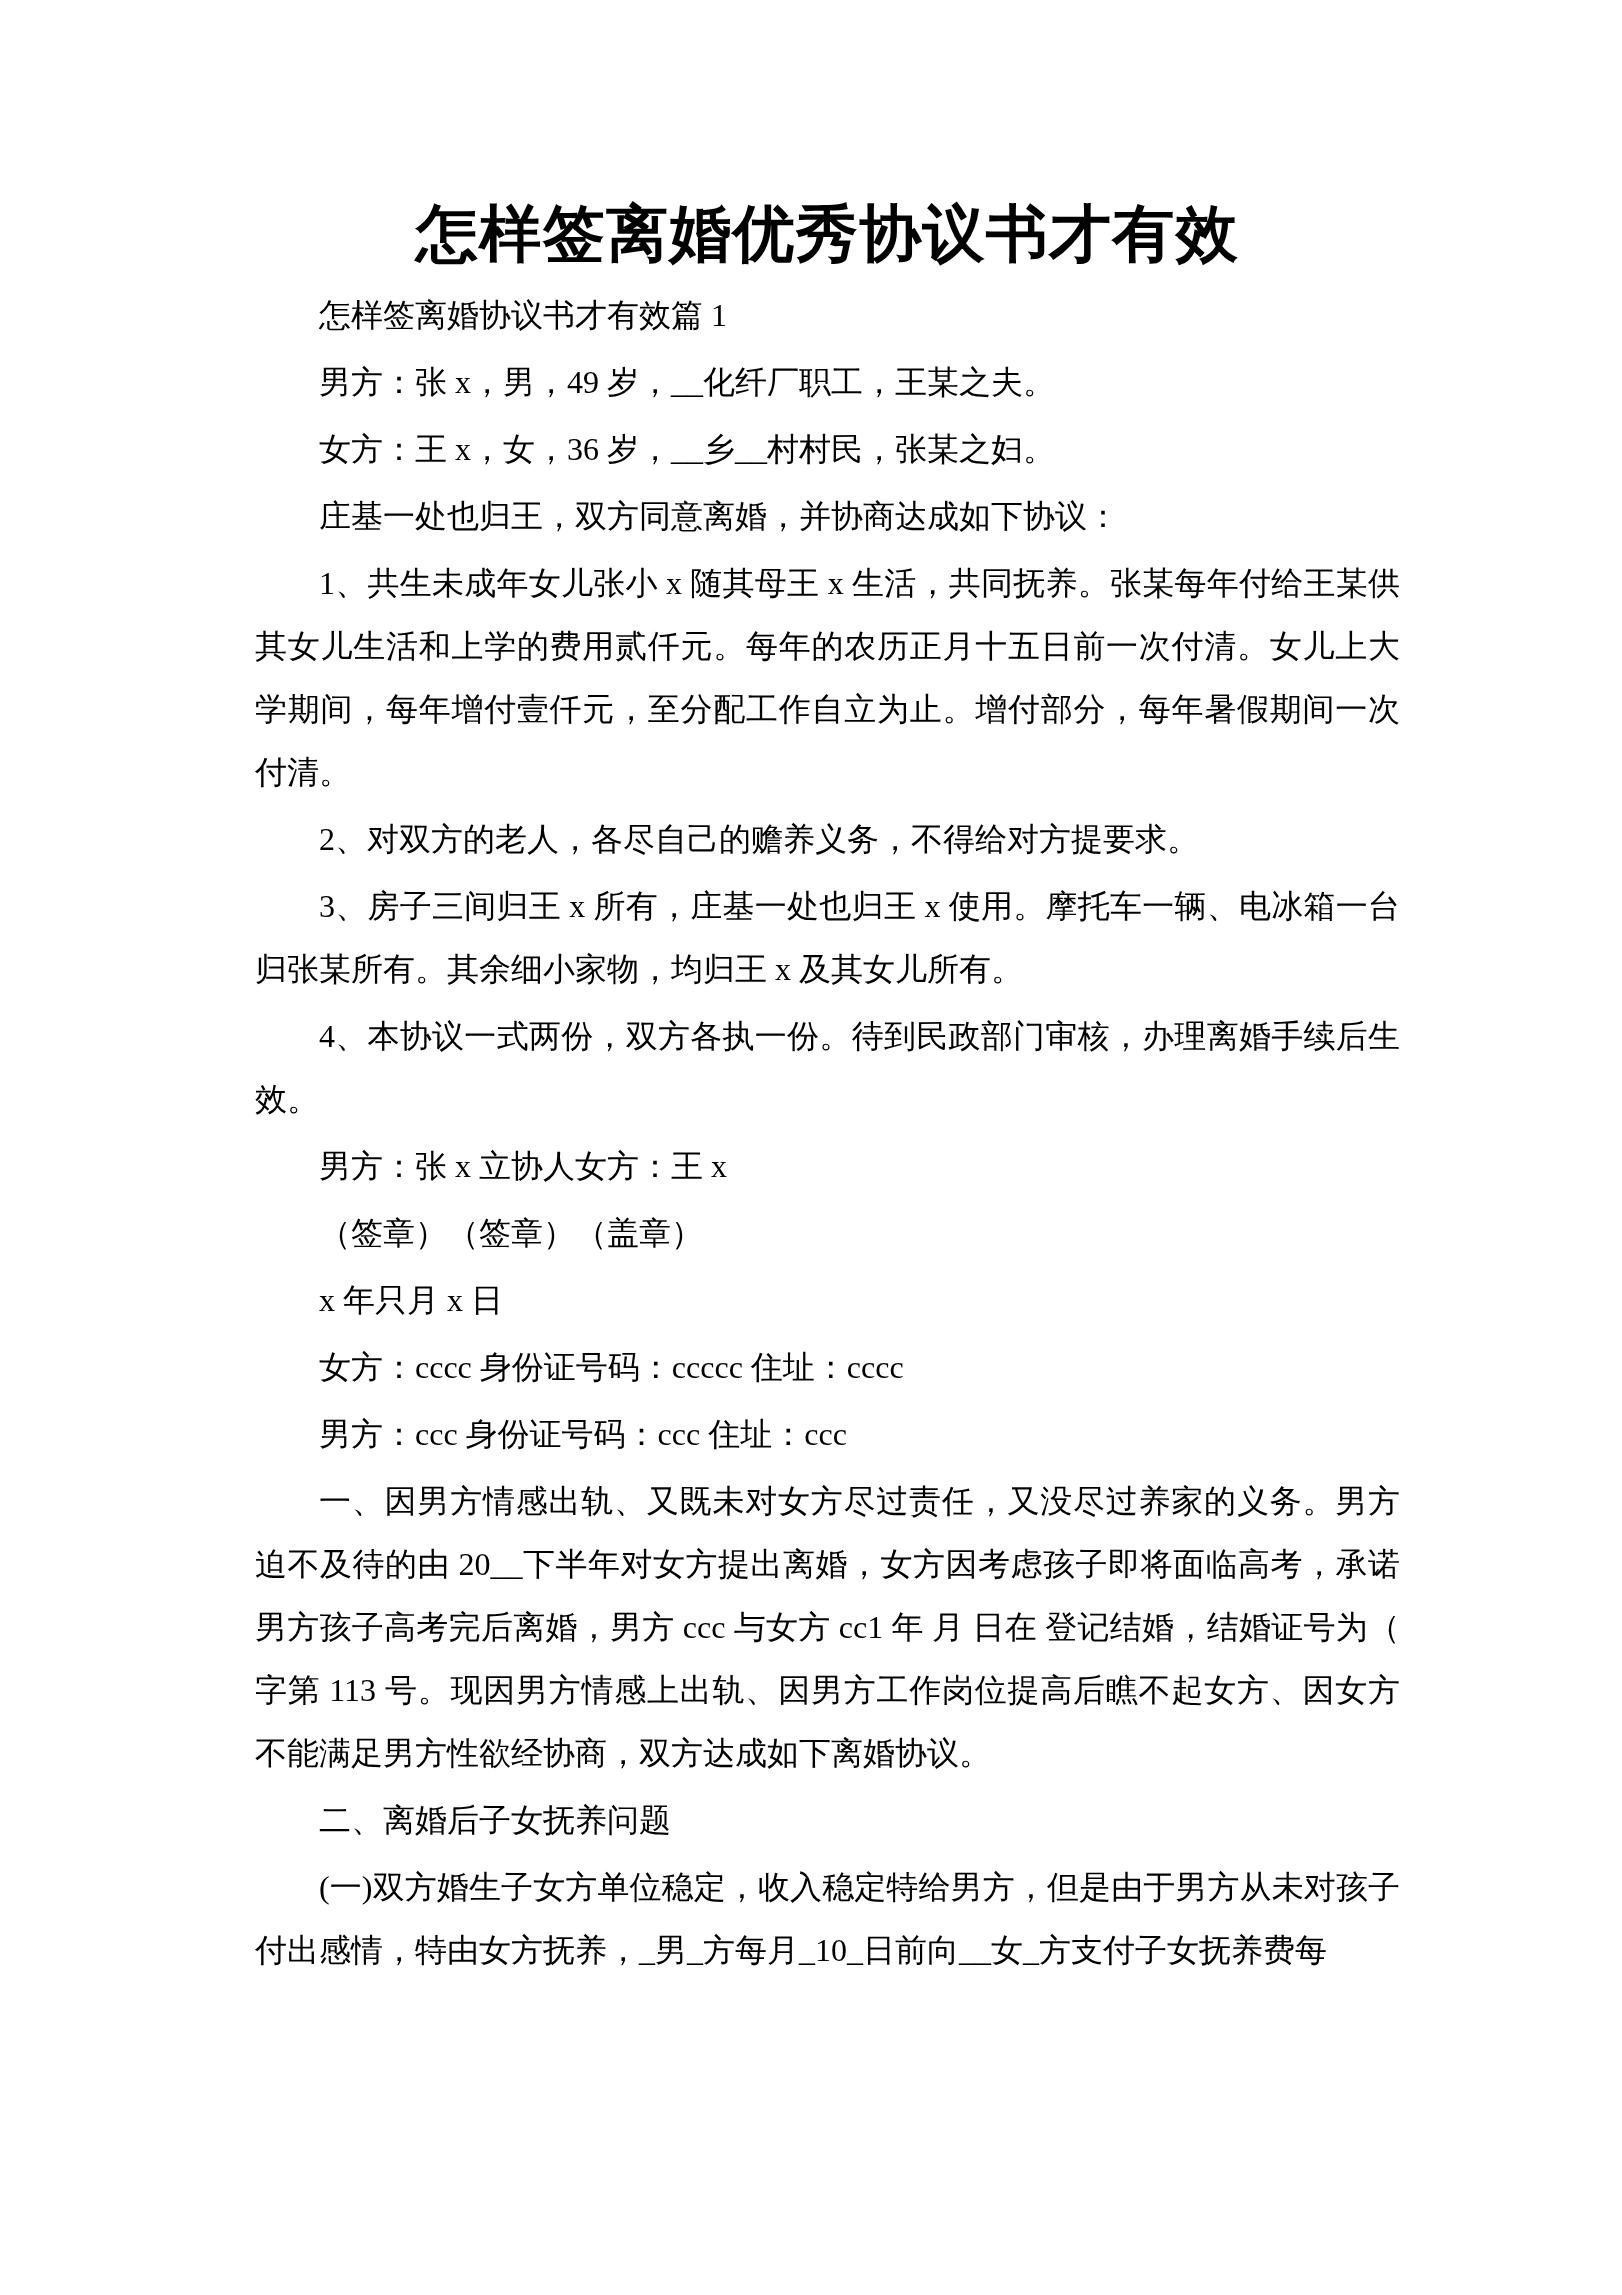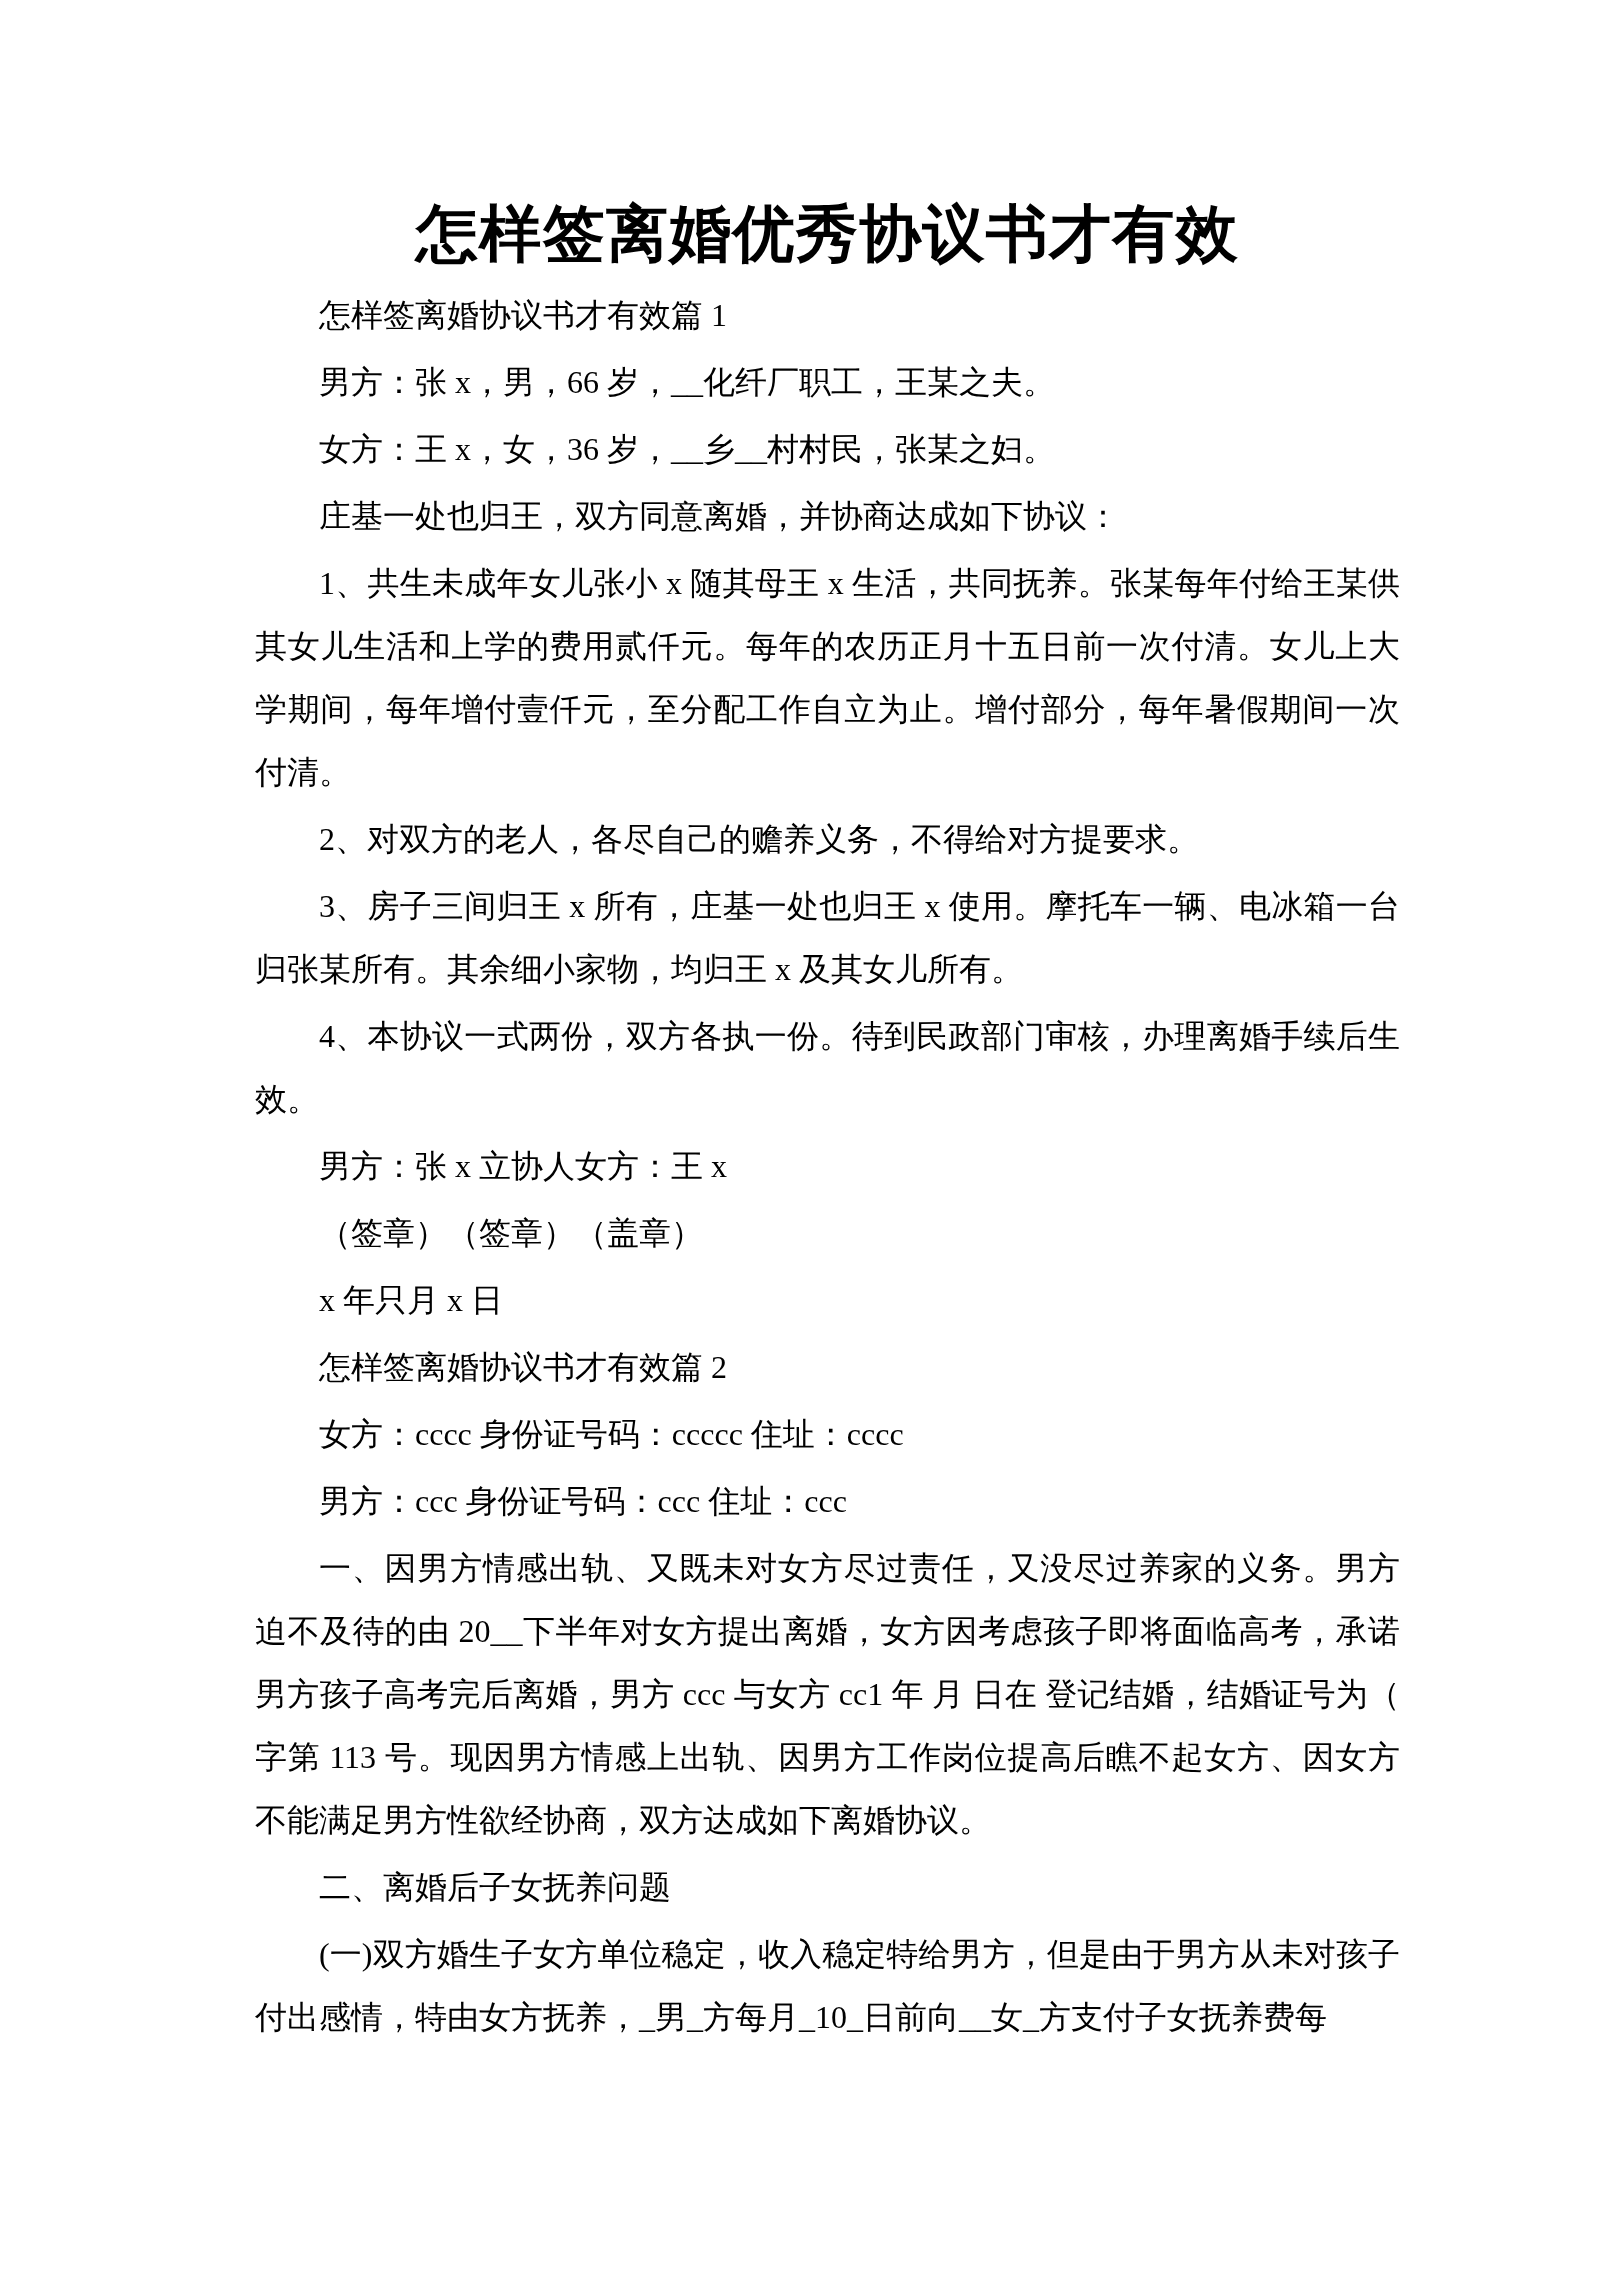--- a/index.html
+++ b/index.html
@@ -45,31 +45,30 @@
     word-break: break-all;
   }
 </style>
 </head>
 <body>
 
 <div class="page">
   <h1 class="doc-title">怎样签离婚优秀协议书才有效</h1>
   <div class="doc-body">
     <p>怎样签离婚协议书才有效篇 1</p>
-    <p>男方：张 x，男，66 岁，__化纤厂职工，王某之夫。</p>
+    <p>男方：张 x，男，49 岁，__化纤厂职工，王某之夫。</p>
     <p>女方：王 x，女，36 岁，__乡__村村民，张某之妇。</p>
     <p>庄基一处也归王，双方同意离婚，并协商达成如下协议：</p>
     <p>1、共生未成年女儿张小 x 随其母王 x 生活，共同抚养。张某每年付给王某供其女儿生活和上学的费用贰仟元。每年的农历正月十五日前一次付清。女儿上大学期间，每年增付壹仟元，至分配工作自立为止。增付部分，每年暑假期间一次付清。</p>
     <p>2、对双方的老人，各尽自己的赡养义务，不得给对方提要求。</p>
     <p>3、房子三间归王 x 所有，庄基一处也归王 x 使用。摩托车一辆、电冰箱一台归张某所有。其余细小家物，均归王 x 及其女儿所有。</p>
     <p>4、本协议一式两份，双方各执一份。待到民政部门审核，办理离婚手续后生效。</p>
     <p>男方：张 x 立协人女方：王 x</p>
     <p>（签章）（签章）（盖章）</p>
     <p>x 年只月 x 日</p>
-    <p>怎样签离婚协议书才有效篇 2</p>
     <p>女方：cccc 身份证号码：ccccc 住址：cccc</p>
     <p>男方：ccc 身份证号码：ccc 住址：ccc</p>
     <p>一、因男方情感出轨、又既未对女方尽过责任，又没尽过养家的义务。男方迫不及待的由 20__下半年对女方提出离婚，女方因考虑孩子即将面临高考，承诺男方孩子高考完后离婚，男方 ccc 与女方 cc1 年 月 日在 登记结婚，结婚证号为（ 字第 113 号。现因男方情感上出轨、因男方工作岗位提高后瞧不起女方、因女方不能满足男方性欲经协商，双方达成如下离婚协议。</p>
     <p>二、离婚后子女抚养问题</p>
     <p>(一)双方婚生子女方单位稳定，收入稳定特给男方，但是由于男方从未对孩子付出感情，特由女方抚养，_男_方每月_10_日前向__女_方支付子女抚养费每</p>
   </div>
 </div>
 
 
 </body></html>

